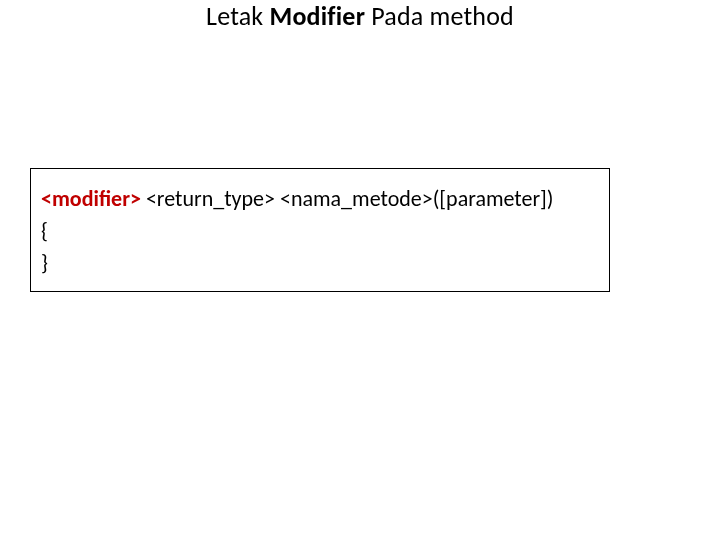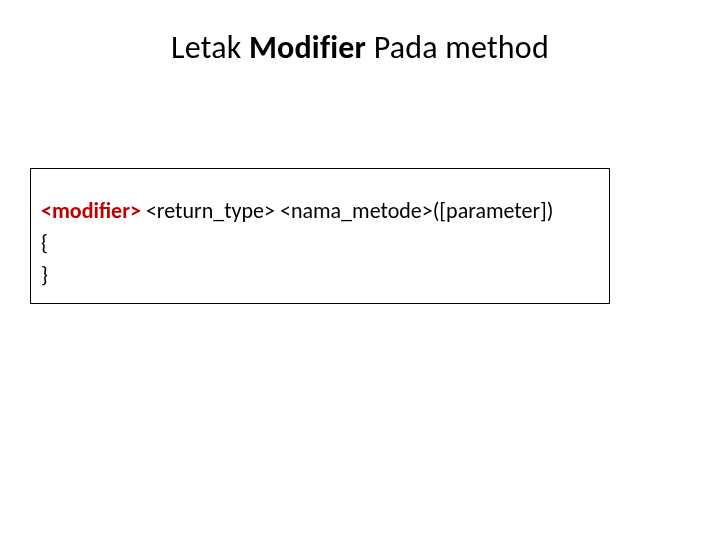--- a/index.html
+++ b/index.html
@@ -6,33 +6,32 @@
     body {
       width: 720px;
       height: 540px;
       background: #ffffff;
       font-family: Calibri, Arial, sans-serif;
       color: #000000;
       position: relative;
     }
     .title {
       text-align: center;
-      font-size: 32px;
-      padding-top: 28px;
+      font-size: 26px;
       letter-spacing: 0.2px;
     }
     .title .t-normal { font-weight: 400; }
     .title .t-bold { font-weight: 700; }
     .syntax-box {
       position: absolute;
       left: 30px;
       top: 168px;
       width: 580px;
       border: 1px solid #000000;
-      padding: 26px 10px 12px 10px;
+      padding: 14px 10px 12px 10px;
       font-size: 22px;
       line-height: 1.45;
     }
     .syntax-box .red-bold {
       color: #c00000;
       font-weight: 700;
     }
     .syntax-box .plain {
       font-weight: 400;
       color: #000000;

